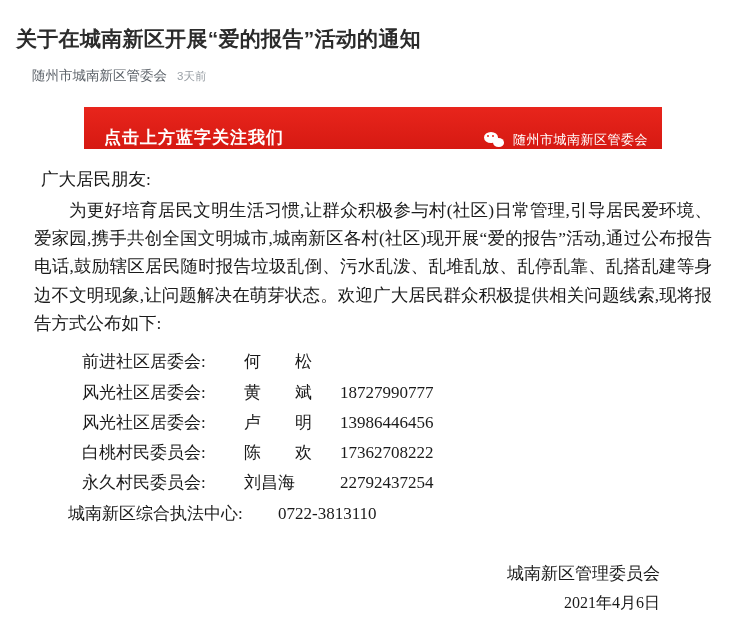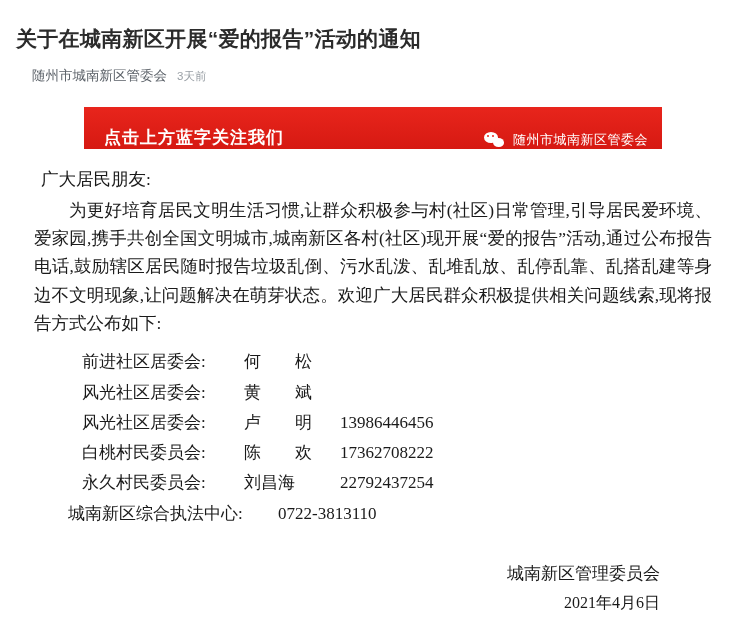--- a/index.html
+++ b/index.html
@@ -184,20 +184,21 @@
     <ul class="contact-list">
       <li class="contact-row">
         <span class="c-indent"></span>
         <span class="c-unit">前进社区居委会:</span>
         <span class="c-name">何　　松</span>
       </li>
       <li class="contact-row">
         <span class="c-indent"></span>
         <span class="c-unit">风光社区居委会:</span>
         <span class="c-name">黄　　斌</span>
+        <span class="c-phone">18727990777</span>
       </li>
       <li class="contact-row">
         <span class="c-indent"></span>
         <span class="c-unit">风光社区居委会:</span>
         <span class="c-name">卢　　明</span>
         <span class="c-phone">13986446456</span>
       </li>
       <li class="contact-row">
         <span class="c-indent"></span>
         <span class="c-unit">白桃村民委员会:</span>

